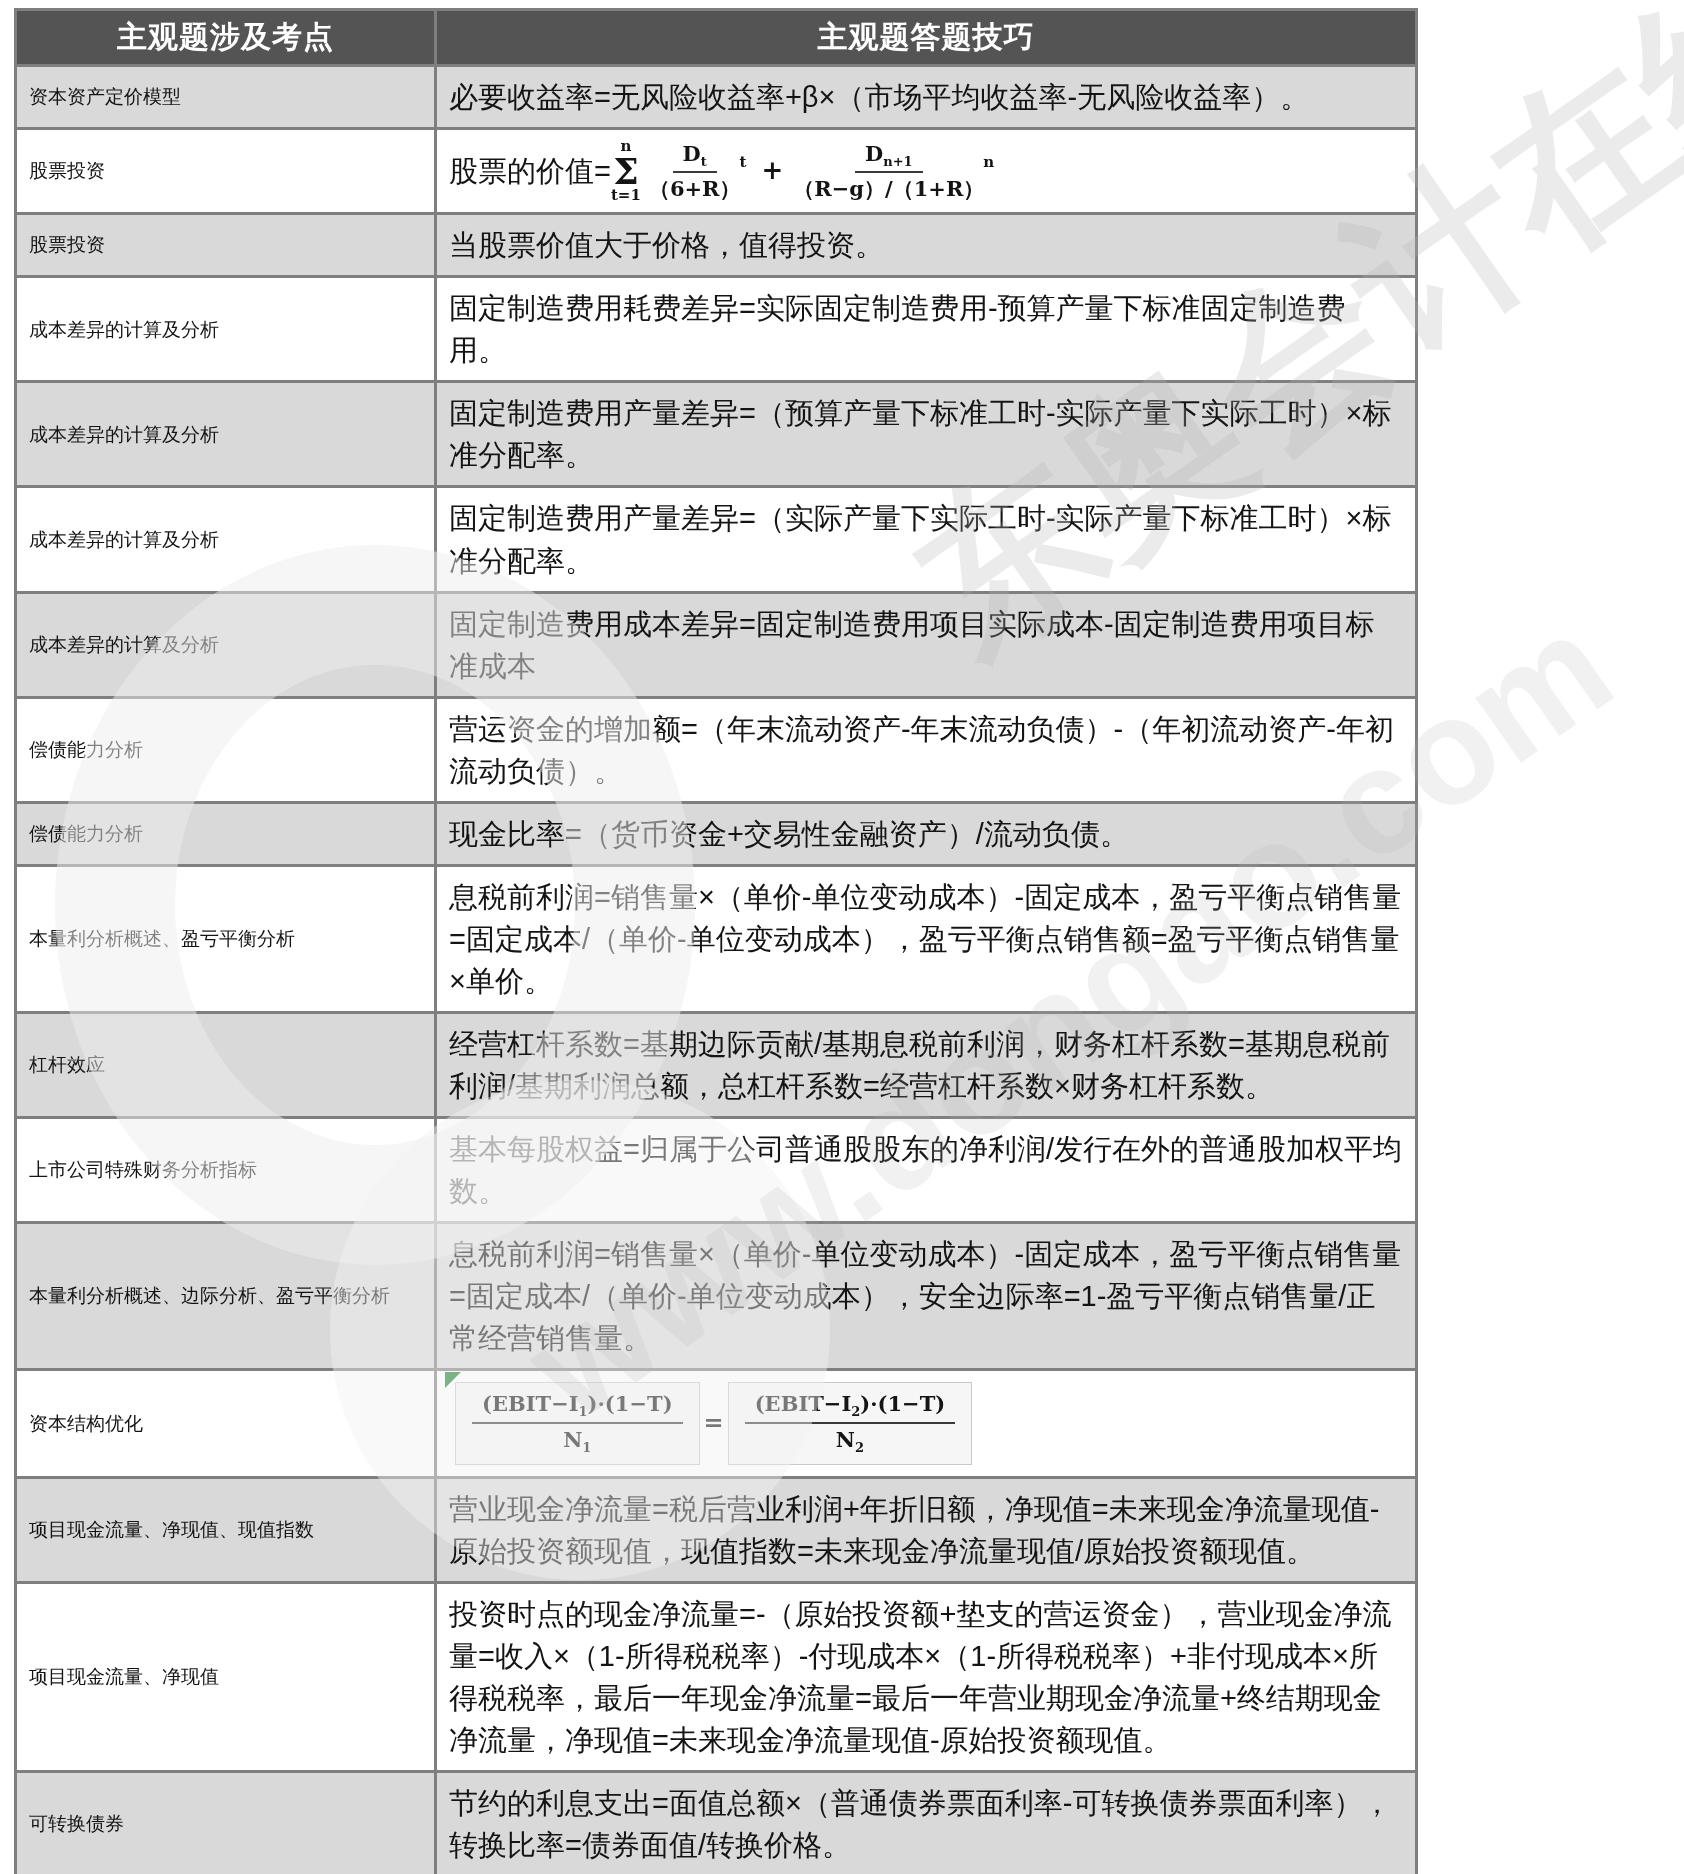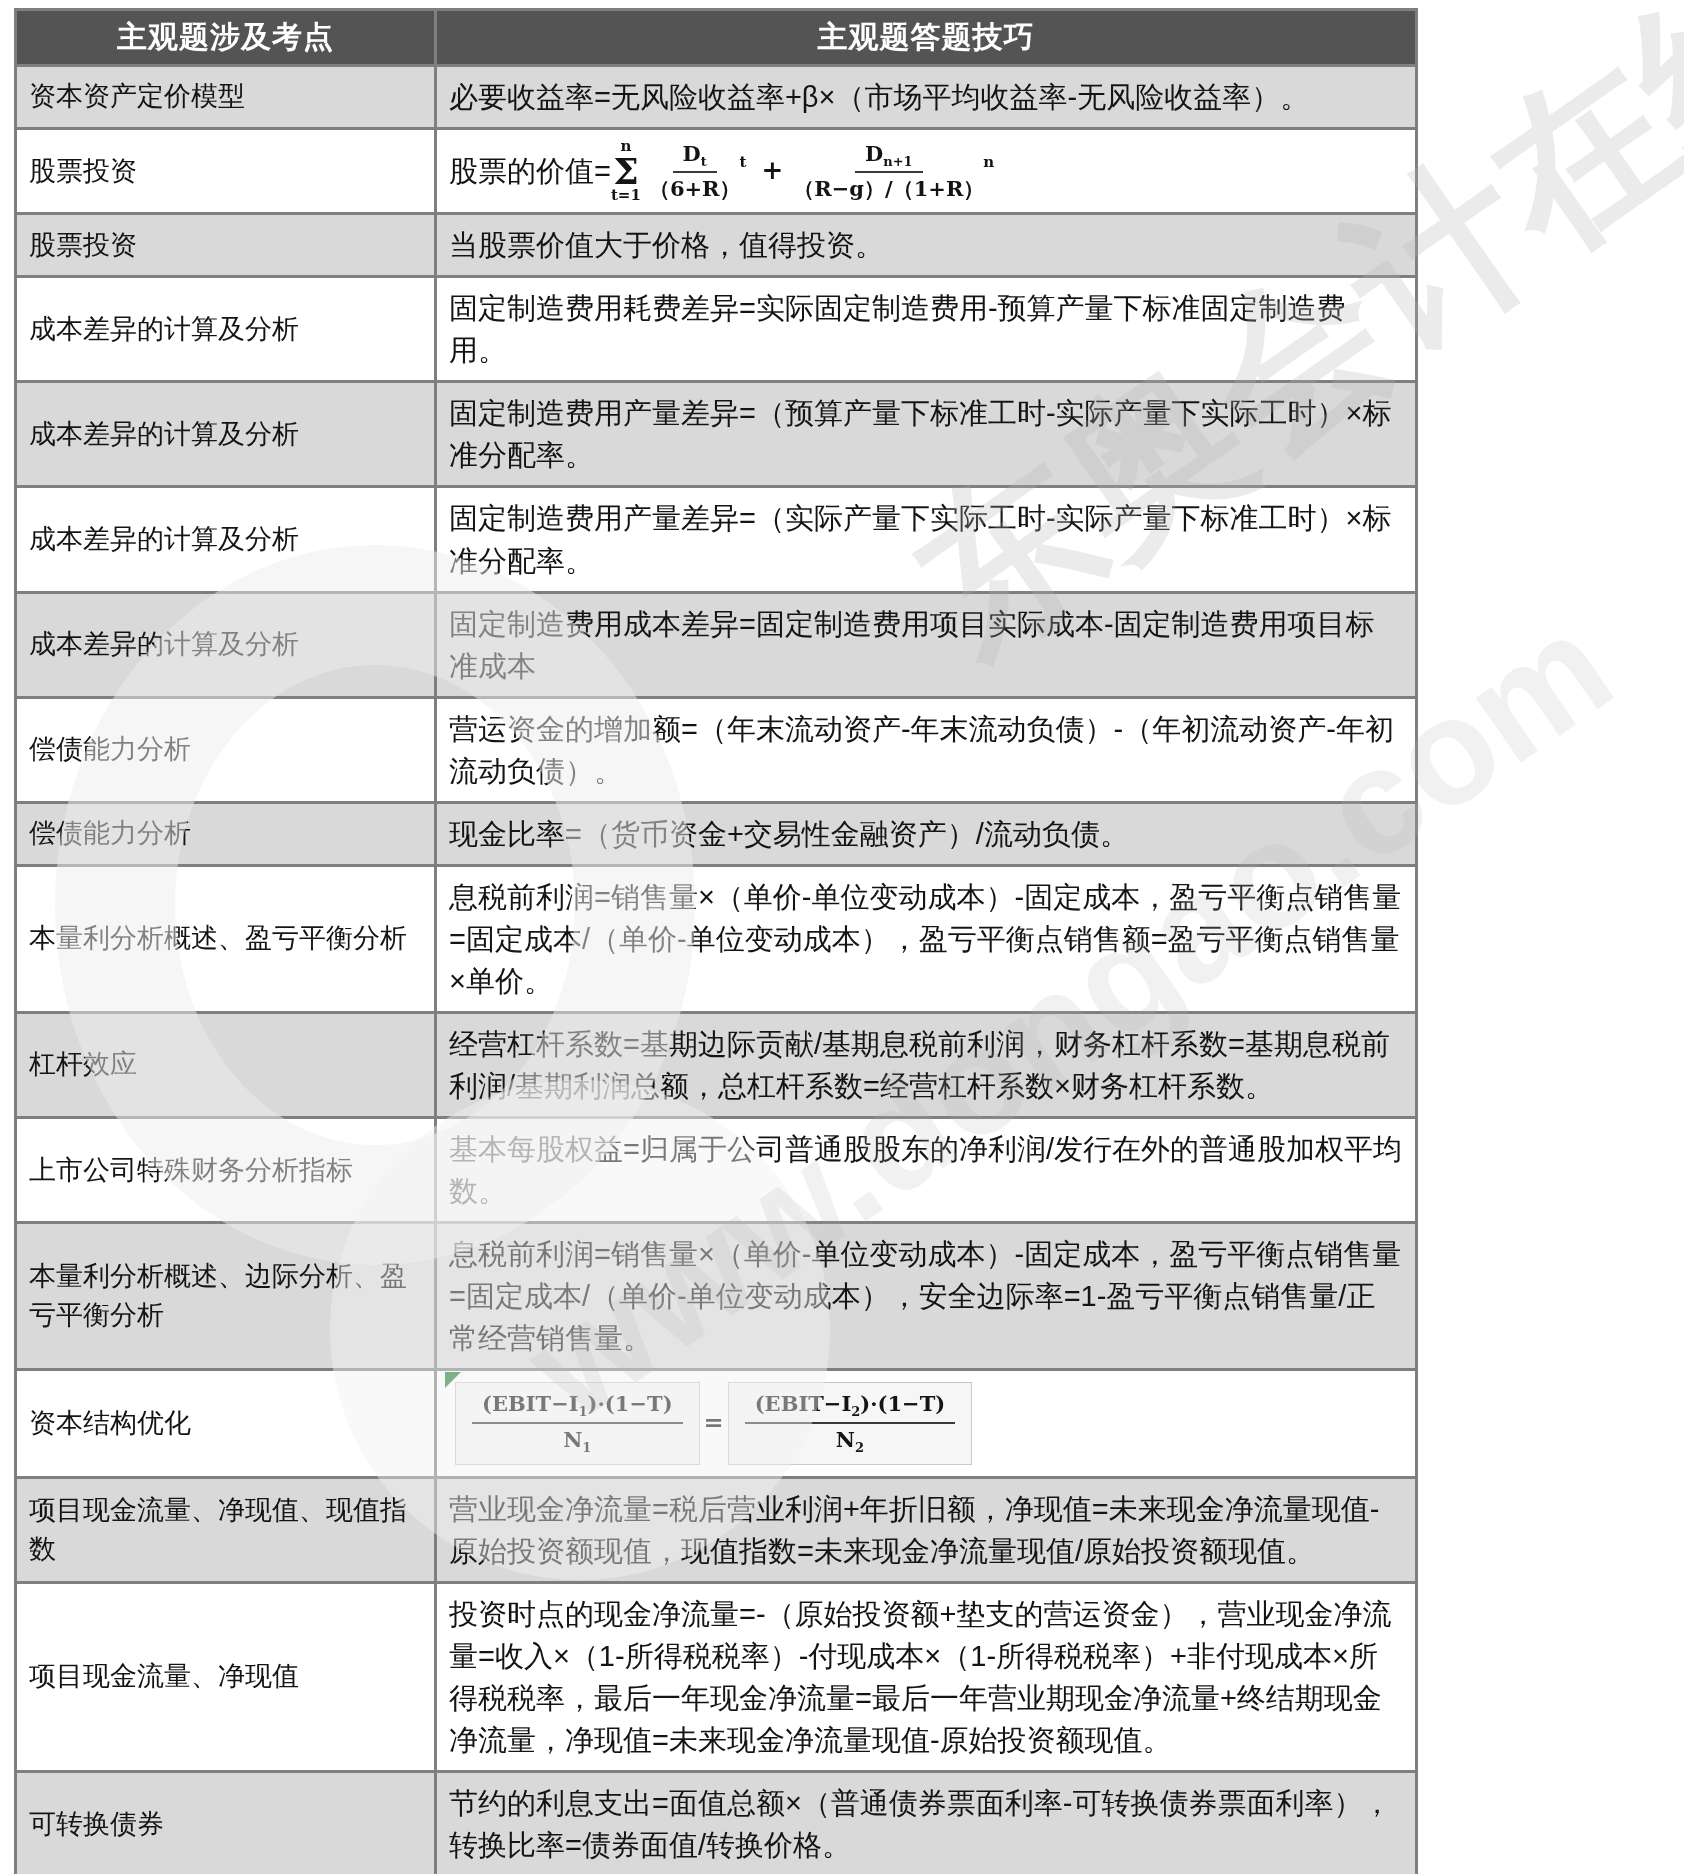--- a/index.html
+++ b/index.html
@@ -12,21 +12,21 @@
   table { border-collapse:collapse; width:100%; table-layout:fixed; }
   col.c1 { width:420px; }
   th {
     background:#545454; color:#ffffff; font-size:30px; font-weight:bold;
     height:56px; border:3px solid #7f7f7f; text-align:center; letter-spacing:1px;
   }
   td {
     border:3px solid #7f7f7f; font-size:29px; line-height:1.45;
     padding:9px 12px; vertical-align:middle; word-break:break-all;
   }
-  td.topic { font-size:27px; padding:9px 6px 9px 12px; }
+  td.topic { font-size:19px; padding:9px 6px 9px 12px; }
   tbody tr:nth-child(odd) td  { background:#d9d9d9; }
   tbody tr:nth-child(even) td { background:#ffffff; }
 
   
   .math-line { display:inline-flex; align-items:center; flex-wrap:nowrap; }
   .math-lead { font-size:29px; }
   .sigma { display:inline-flex; flex-direction:column; align-items:center; line-height:1;
            font-family:"DejaVu Serif", serif; font-weight:bold; margin-right:8px; }
   .sigma .s-sup, .sigma .s-sub { font-size:15px; }
   .sigma .s-body { font-size:36px; line-height:0.95; }

